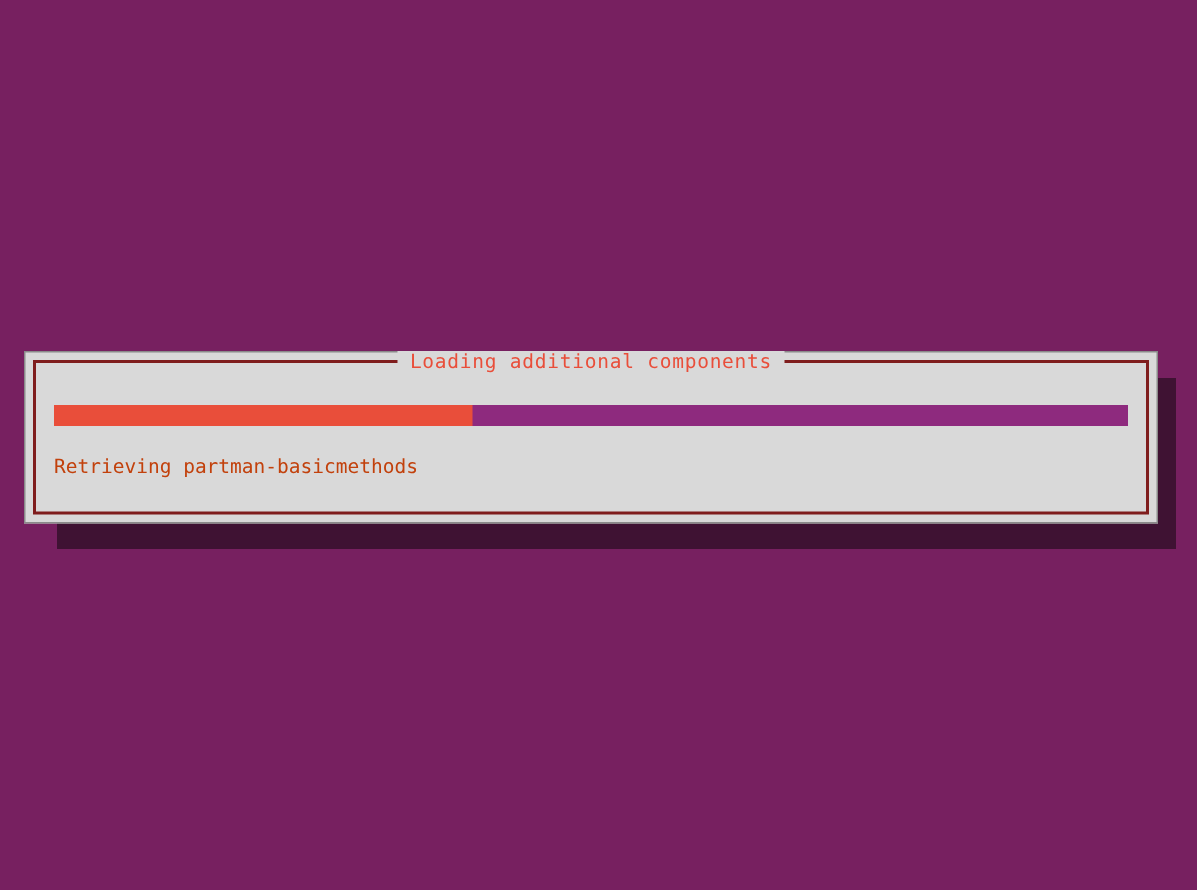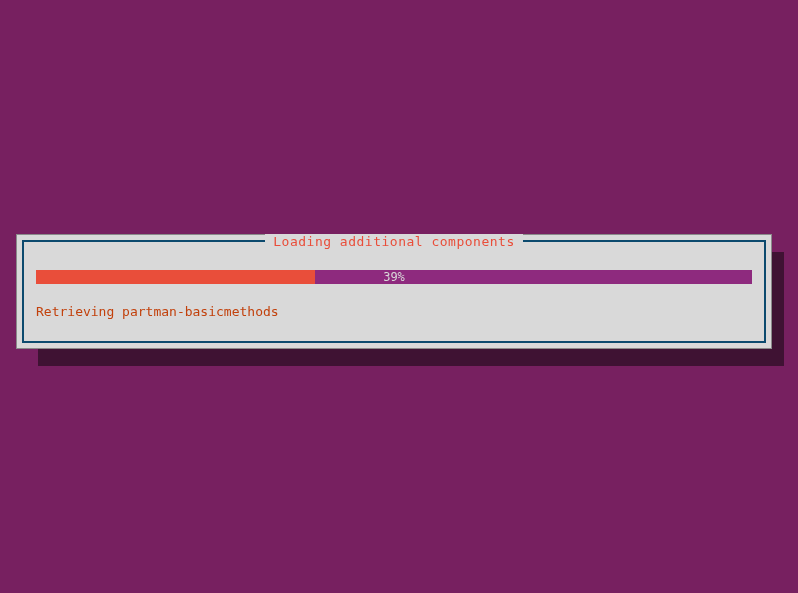--- a/index.html
+++ b/index.html
@@ -33,21 +33,21 @@
       height: 115px;
       background-color: #d9d9d9;
       border: 1px solid #8a8a8a;
     }
     .dialog-inner {
       position: absolute;
       left: 5px;
       top: 5px;
       right: 5px;
       bottom: 5px;
-      border: 2px solid #0c4a6e;
+      border: 2px solid #7f1d1d;
       padding-left: 44px;
     }
     .title-wrapper {
       position: absolute;
       top: -8px;
       left: 0;
       right: 0;
       text-align: center;
     }
     .title {
@@ -95,16 +95,15 @@
 <div class="dialog-shadow"></div>
 
 <div class="dialog">
   <div class="dialog-inner">
     <div class="title-wrapper">
       <span class="title">Loading additional components</span>
     </div>
     <div class="progress-bar">
       <div class="progress-fill" style="width:39%"></div>
     </div>
-    <div class="progress-text">39%</div>
     <div class="status-text">Retrieving partman-basicmethods</div>
   </div>
 </div>
 
 </body></html>

